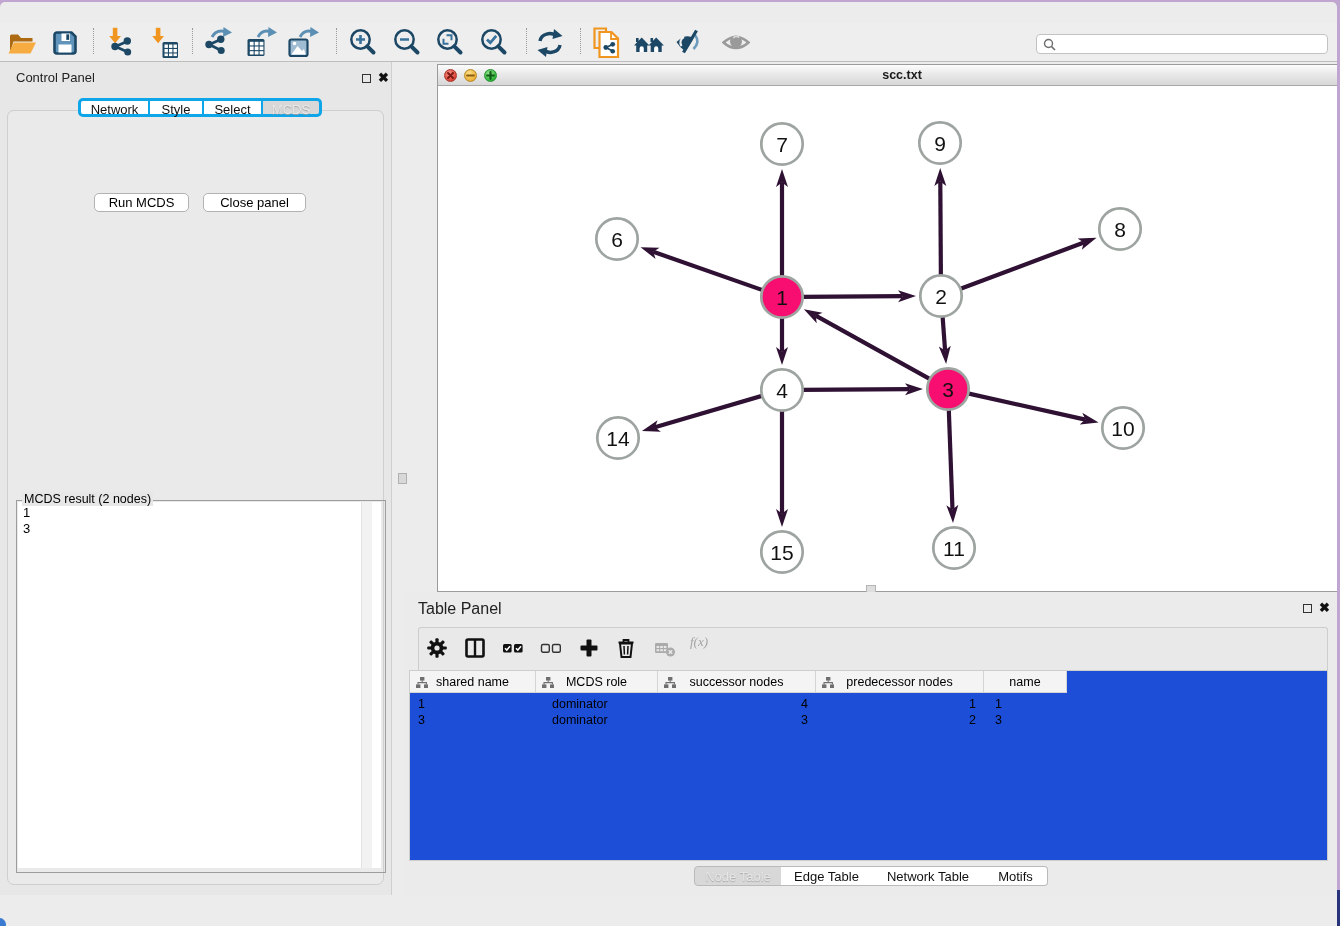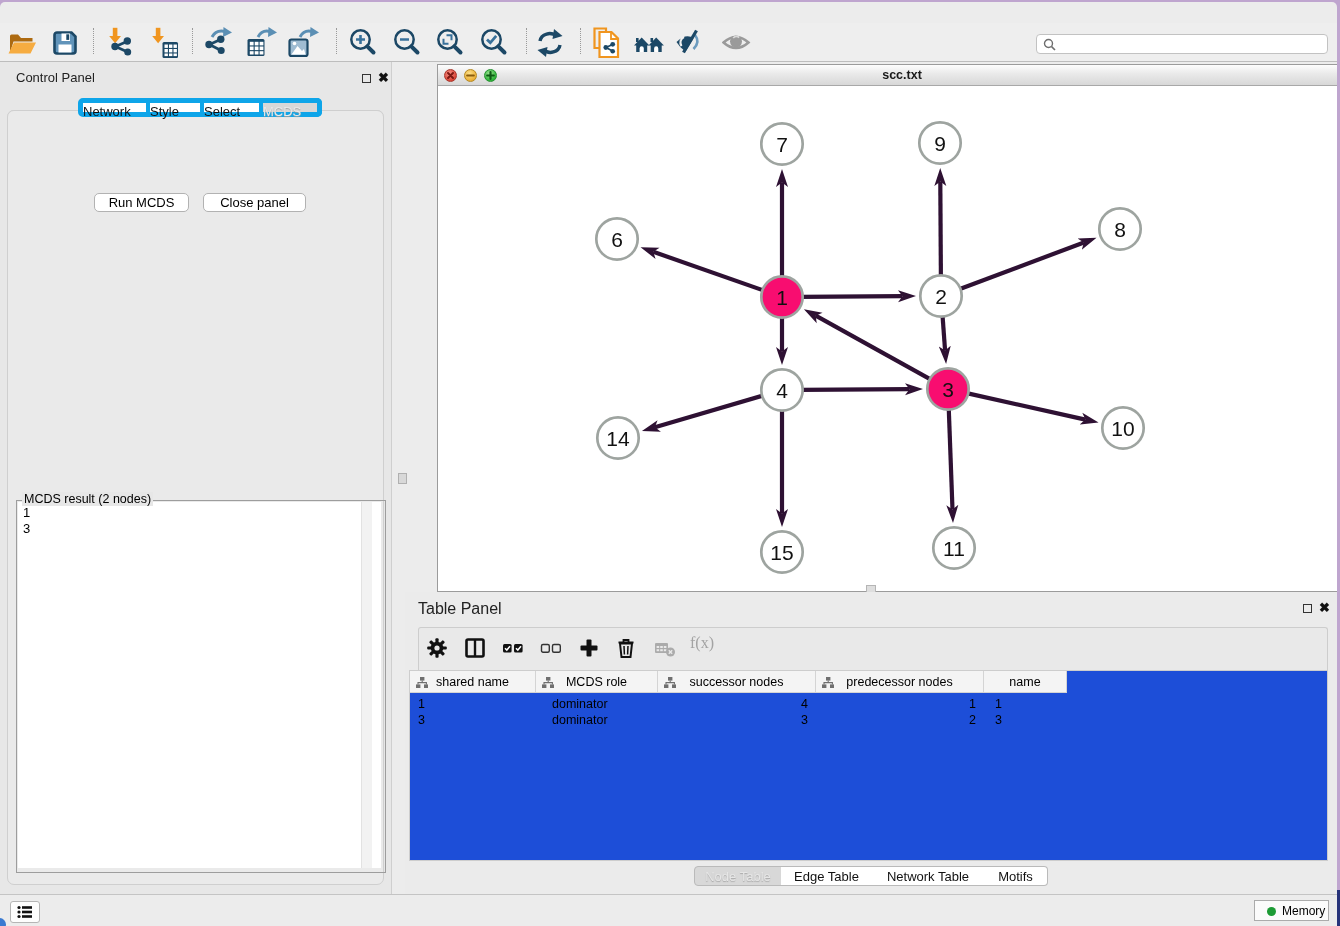--- a/index.html
+++ b/index.html
@@ -23,22 +23,22 @@
   
   #cpanel{position:absolute;top:60px;left:0;width:391px;bottom:31px;background:#e7e7e7;
     border-right:1px solid #cfcfcf;}
   #cptitle{position:absolute;left:16px;top:8px;font-size:13px;color:#222;}
   .flicon{position:absolute;top:12px;width:9px;height:9px;border:1.5px solid #333;box-sizing:border-box;}
   .xicon{position:absolute;top:8px;font-size:13px;color:#111;font-weight:bold;}
   #cpinner{position:absolute;left:7px;right:7px;top:48px;bottom:10px;background:#eaeaea;
     border:1px solid #cfcfcf;border-radius:7px;}
   #cpinnertop{position:absolute;left:7px;right:7px;top:48px;height:12px;background:#e0e0e0;
     border:1px solid #cfcfcf;border-bottom:none;border-radius:7px 7px 0 0;}
-  .tab{position:absolute;top:36px;height:19px;background:#fff;border:5px solid #0ea5e9;
-    box-sizing:border-box;font-size:13px;color:#111;line-height:18px;}
+  .tab{position:absolute;top:36px;height:19px;background:#fff;border:3px solid #0ea5e9;
+    box-sizing:border-box;text-align:center;font-size:13px;color:#111;line-height:18px;}
   #opt{position:absolute;left:0;width:391px;top:75px;text-align:center;font-size:14px;color:#000;}
   #dd{position:absolute;left:44px;top:97px;width:311px;height:20px;background:#fff;
     border:1px solid #ababab;border-radius:4px;box-sizing:border-box;font-size:13.5px;color:#000;
     line-height:18px;padding-left:12px;}
   .btn{position:absolute;top:131px;height:19px;background:#fff;border:1px solid #b2b2b2;
     border-radius:5px;box-sizing:border-box;text-align:center;font-size:13px;color:#000;line-height:17px;}
   #mcdsbox{position:absolute;left:16px;top:438px;width:368px;height:371px;border:1px solid #9d9d9d;}
   #mcdslabel{position:absolute;left:22px;top:430px;background:#e7e7e7;font-size:12.5px;color:#000;padding:0 2px;}
   #mcdswhite{position:absolute;left:18px;top:440px;width:363px;height:366px;background:#fff;}
   #mcdstrack{position:absolute;left:361px;top:440px;width:10px;height:366px;background:#f2f2f2;border-left:1px solid #e2e2e2;}
@@ -362,21 +362,21 @@
             <rect x="2.6" y="9" width="2.6" height="2"></rect>
             <rect x="6.2" y="9" width="2.6" height="2"></rect>
             <rect x="9.8" y="9" width="2.6" height="2"></rect>
             <rect x="2.6" y="12.2" width="2.6" height="2"></rect>
             <rect x="6.2" y="12.2" width="2.6" height="2"></rect>
             <rect x="9.8" y="12.2" width="2.6" height="2"></rect>
           </g>
           <circle cx="16.5" cy="15" r="4.5" fill="#ababab"></circle>
           <path d="M14.8,13.3 L18.2,16.7 M18.2,13.3 L14.8,16.7" stroke="#e9e9e9" stroke-width="1.4"></path>
         </svg>
-<div style="position:absolute;left:271px;top:6px;font-family:'Liberation Serif',serif;font-size:16px;color:#a3a3a3;text-align:right;">f(x)</div>
+<div style="position:absolute;left:271px;top:6px;font-family:'Liberation Serif',serif;font-style:italic;font-size:13px;color:#a3a3a3;text-align:right;">f(x)</div>
     </div>
     <div id="twrap">
       <div class="th" style="left:0px;width:126px;"><svg width="12" height="11" viewBox="0 0 12 11" style="position:absolute;left:6px;top:6px;">
             <rect x="4" y="0" width="4.4" height="3.6" fill="#6f6f6f"></rect>
             <path d="M6.2,3.6 V5.6 M2,7.4 V5.6 H10.4 V7.4" stroke="#6f6f6f" stroke-width="1.1" fill="none"></path>
             <rect x="0" y="7.4" width="4.4" height="3.6" fill="#6f6f6f"></rect>
             <rect x="8" y="7.4" width="4.4" height="3.6" fill="#6f6f6f"></rect>
           </svg>shared name</div>
 <div class="th" style="left:126px;width:122px;"><svg width="12" height="11" viewBox="0 0 12 11" style="position:absolute;left:6px;top:6px;">
             <rect x="4" y="0" width="4.4" height="3.6" fill="#6f6f6f"></rect>
@@ -406,31 +406,15 @@
 <div class="trow" style="left:142px;top:41px;">dominator</div>
 <div class="trow" style="left:358px;top:41px;width:40px;text-align:right;">3</div>
 <div class="trow" style="left:526px;top:41px;width:40px;text-align:right;">2</div>
 <div class="trow" style="left:585px;top:41px;">3</div>
     </div>
     <div class="btab" style="left:289px;width:88px;background:#d8d8d8;color:#e6e6e6;text-shadow:0 1px 1px #a8a8a8;border-radius:4px 0 0 4px;">Node Table</div>
     <div class="btab" style="left:376px;width:92px;border-left:none;">Edge Table</div>
     <div class="btab" style="left:467px;width:113px;border-left:none;">Network Table</div>
     <div class="btab" style="left:579px;width:64px;border-left:none;border-radius:0 4px 4px 0;">Motifs</div>
   </div>
-  <div id="sbar">
-    <div id="listbtn">
-      <svg width="16" height="14" viewBox="0 0 16 14" style="position:absolute;left:6px;top:3px;">
-        <circle cx="2" cy="2.5" r="1.6" fill="#111"></circle>
-          <rect x="5" y="1.2" width="10" height="2.6" fill="#111"></rect>
-        <circle cx="2" cy="7" r="1.6" fill="#111"></circle>
-          <rect x="5" y="5.7" width="10" height="2.6" fill="#111"></rect>
-        <circle cx="2" cy="11.5" r="1.6" fill="#111"></circle>
-          <rect x="5" y="10.2" width="10" height="2.6" fill="#111"></rect>
-      </svg>
-    </div>
-    <div id="membtn">
-      <span style="position:absolute;left:12px;top:6px;width:9px;height:9px;border-radius:50%;background:#1d9b35;"></span>
-      <span style="position:absolute;left:27px;top:3px;font-size:12px;color:#000;">Memory</span>
-    </div>
-  </div>
 </div>
 <div class="abs" style="right:0;top:890px;width:3px;bottom:0;background:#27337a;"></div>
 <div class="abs" style="left:-7px;top:918px;width:13px;height:13px;border-radius:50%;background:#3a7ad1;"></div>
 
 </body></html>

